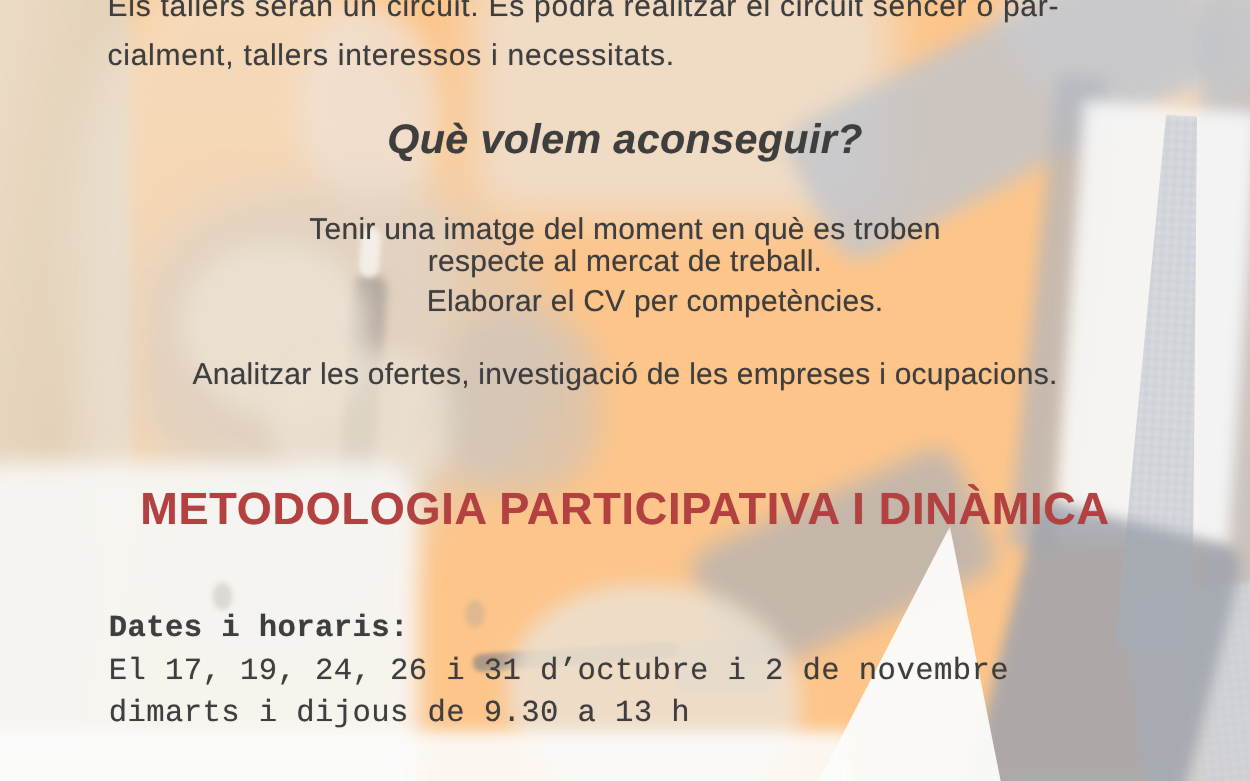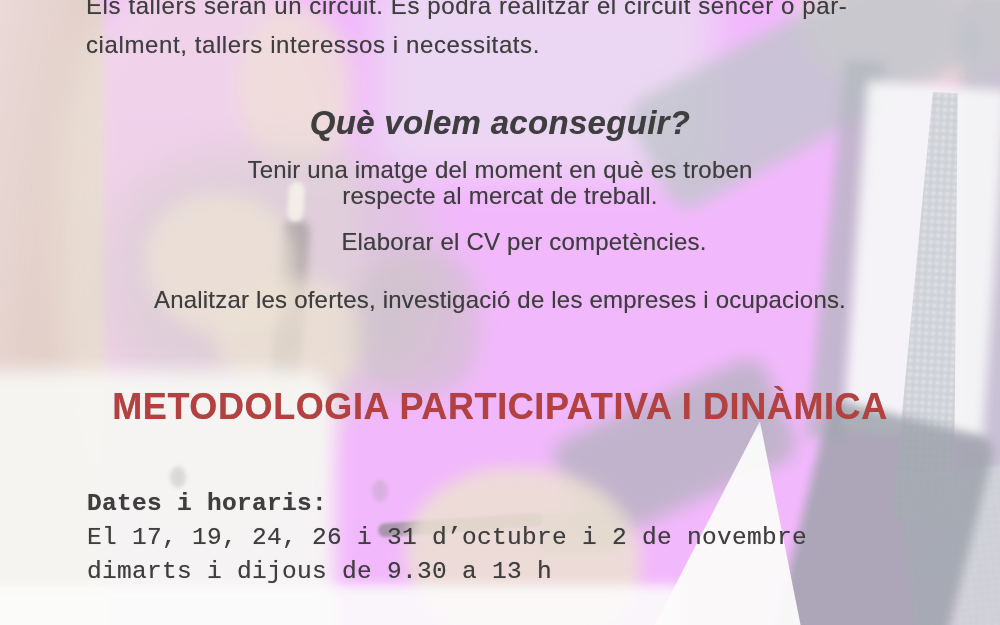--- a/index.html
+++ b/index.html
@@ -1,28 +1,28 @@
 <!DOCTYPE html>
 <html><head>
 <meta charset="utf-8">
 <style>
   html,body{margin:0;padding:0;background:#ffffff;}
   .poster{
-    position:relative;width:1000px;height:625px;overflow:hidden;background:#f0abfc;
+    position:relative;width:1000px;height:625px;overflow:hidden;background:#fdba74;
     font-family:"Liberation Sans",sans-serif;color:#3e3e3e;
   }
   .bg{position:absolute;inset:0;z-index:1;}
   .bg div{position:absolute;}
   .content{position:absolute;inset:0;z-index:5;text-shadow:0 0 .7px rgba(62,62,62,.5);}
   .line{white-space:nowrap;}
   .intro{position:absolute;left:86px;top:-14px;font-size:24px;line-height:39px;letter-spacing:.6px;}
   .question{position:absolute;top:92px;left:0;right:0;text-align:center;
-    font-size:33px;font-weight:700;font-style:italic;letter-spacing:.3px;margin:12px;}
+    font-size:33px;font-weight:700;font-style:italic;letter-spacing:.3px;margin:0;}
   .goal{position:absolute;left:0;right:0;text-align:center;font-size:24px;line-height:26px;letter-spacing:.2px;}
-  .goal1{top:157px;}
+  .goal1{top:171px;}
   .goal2{top:229px;padding-left:48px;}
   .goal3{top:287px;}
   .methodology{position:absolute;top:386px;left:0;right:0;text-align:center;margin:0;
     font-size:36px;font-weight:700;letter-spacing:.6px;}
   .schedule{position:absolute;left:87px;top:487px;font-size:24.5px;line-height:34px;letter-spacing:.3px;font-family:Liberation Mono, monospace;}
   .schedule .label{font-weight:700;}
   .wash{position:absolute;inset:0;background:rgba(255,255,255,.16);z-index:2;}
 </style>
 </head>
 <body>

